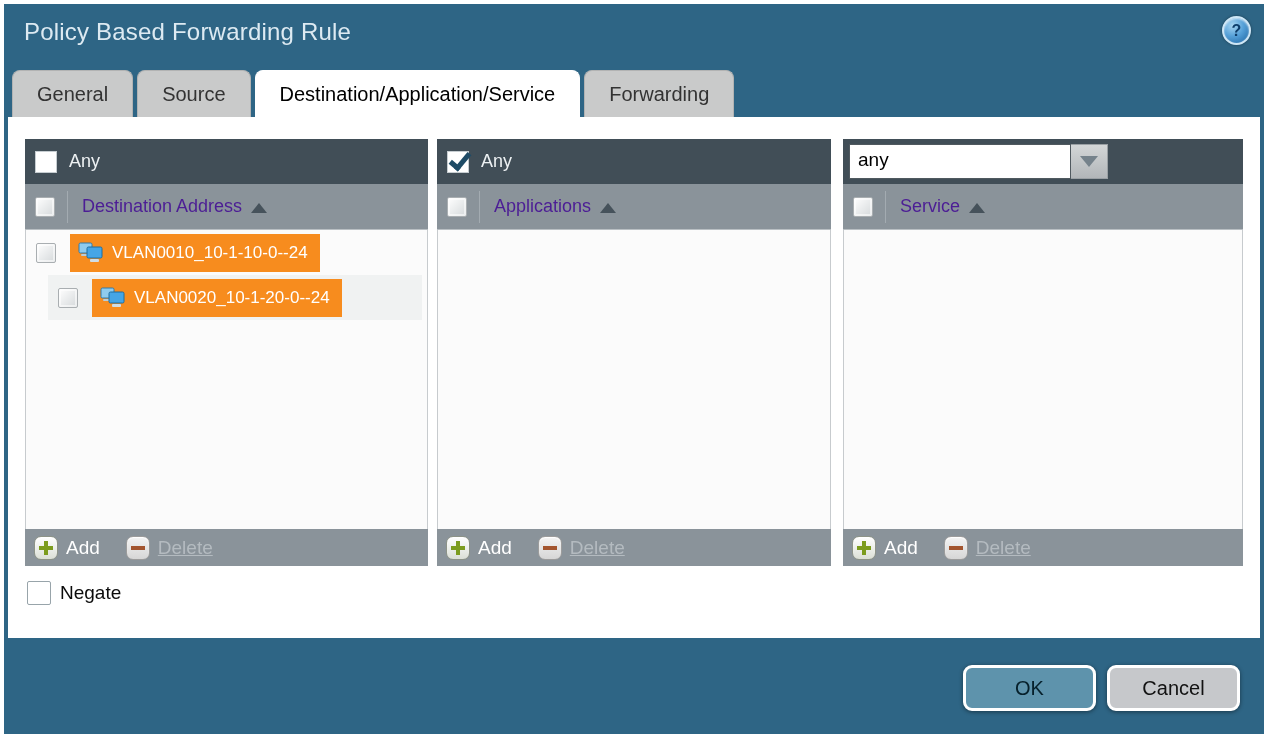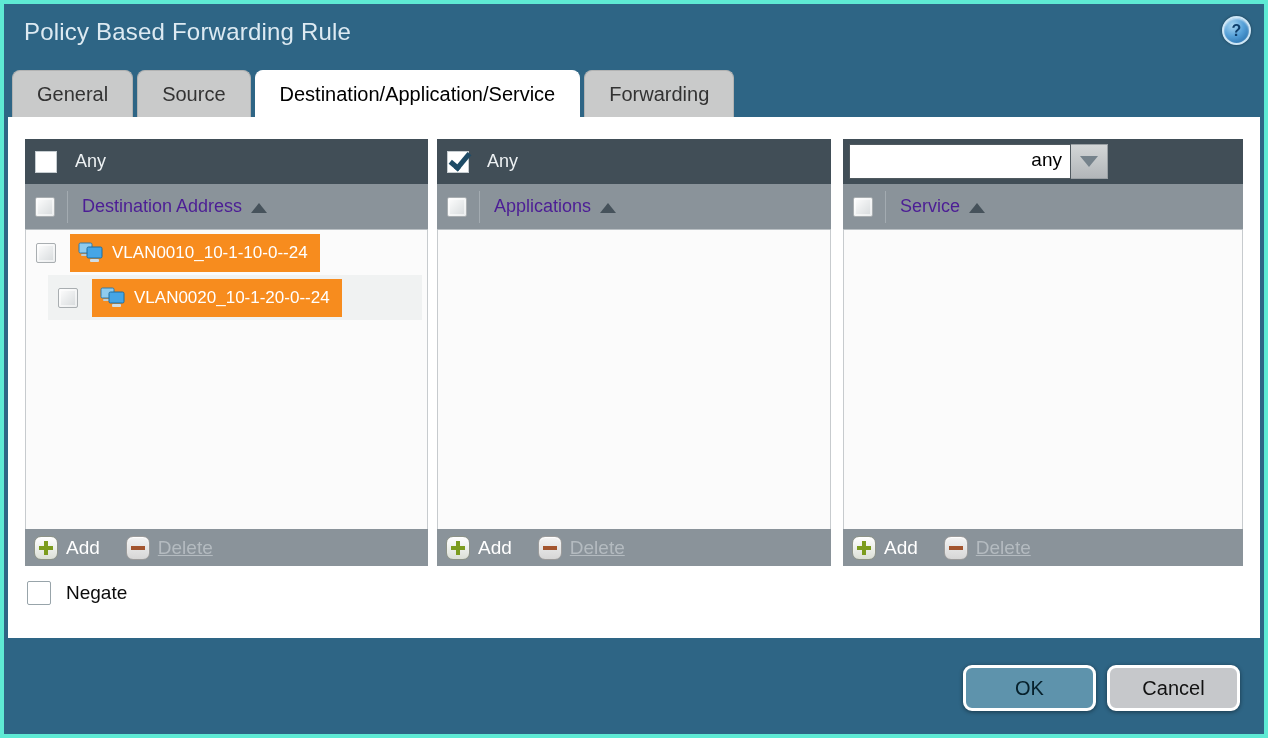--- a/index.html
+++ b/index.html
@@ -1,21 +1,21 @@
 <!DOCTYPE html>
 <html><head>
 <meta charset="utf-8">
 <style>
   * { margin:0; padding:0; box-sizing:border-box; }
   html,body { background:#111; }
   body { font-family:"Liberation Sans", sans-serif; }
 
   .dialog {
     position:relative; width:1268px; height:738px;
-    background:#2E6585; border:4px solid #5eead4; overflow:hidden;text-align:right;
+    background:#2E6585; border:4px solid #ffffff; overflow:hidden;
   }
 
   
   .title {
     position:absolute; left:20px; top:14px;
     font-size:24px; font-weight:400; color:#DDEAF2;
     letter-spacing:.2px; font-stretch:condensed;
   }
   .help {
     position:absolute; right:13px; top:12px; width:29px; height:29px;
@@ -42,21 +42,21 @@
   .panel { position:absolute; left:4px; top:113px; width:1252px; height:521px; background:#fff; z-index:2; }
 
   
   .col { position:absolute; top:22px; height:427px; display:flex; flex-direction:column; }
   .col-1 { left:17px;  width:403px; }
   .col-2 { left:429px; width:394px; }
   .col-3 { left:835px; width:400px; }
 
   .anybar {
     height:45px; background:#414E57; display:flex; align-items:center;
-    padding:0 10px; gap:18px; flex:none;
+    padding:0 10px; gap:12px; flex:none;
   }
   .anybar .label { color:#EDF1F3; font-size:18px; }
 
   .cb {
     width:22px; height:22px; background:#fff; border:1px solid #C6CDD1;
     position:relative; flex:none; cursor:pointer;
   }
   .cb.checked::after {
     content:""; position:absolute; left:6px; top:-3px;
     width:7px; height:16px;
@@ -119,21 +119,21 @@
     width:37px; height:35px; background:linear-gradient(#d3d6d7,#b2b6b9);
     display:flex; align-items:center; justify-content:center; border:1px solid #9aa0a4; border-left:none;
   }
   .dd-arrow {
     width:0; height:0;
     border-left:9px solid transparent; border-right:9px solid transparent;
     border-top:11px solid #75828B;
   }
 
   
-  .negate { position:absolute; left:19px; top:464px; display:flex; align-items:center; gap:15px; }
+  .negate { position:absolute; left:19px; top:464px; display:flex; align-items:center; gap:9px; }
   .negate .cb-negate { width:24px; height:24px; background:#fff; border:1px solid #98A4AA; border-radius:2px; cursor:pointer; }
   .negate .label { font-size:19px; color:#0b0b0b; }
 
   
   .btn {
     position:absolute; top:661px; width:133px; height:46px;
     border-radius:9px; border:3px solid #fff; font-size:20px; cursor:pointer;
     display:flex; align-items:center; justify-content:center;
     box-shadow:0 1px 4px rgba(0,0,0,.45);
   }

